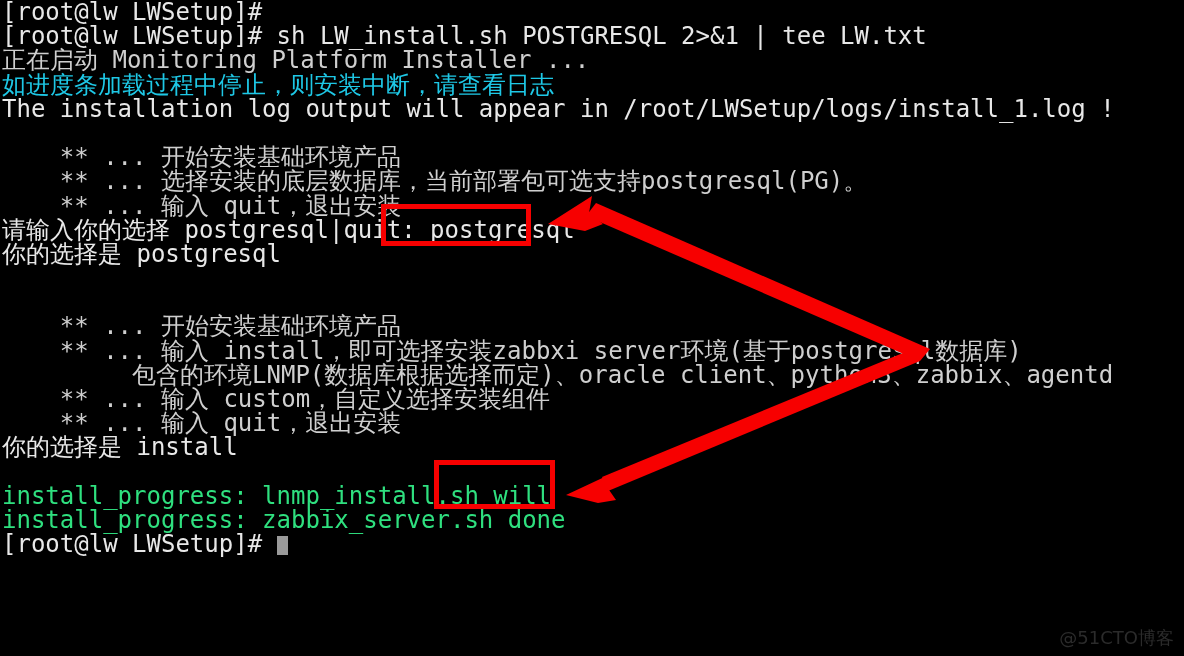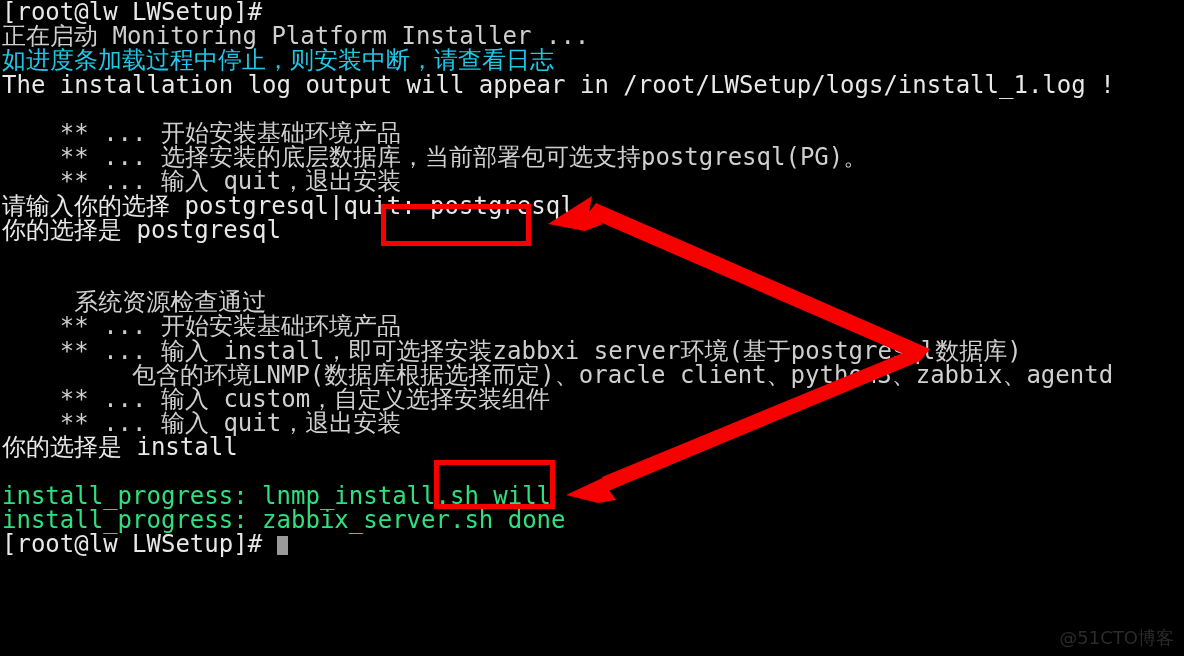--- a/index.html
+++ b/index.html
@@ -85,32 +85,32 @@
     z-index: 6;
   }
 </style>
 </head>
 <body>
 
 <div id="terminal">
 
   <div class="term-body">
     <span class="line c-white">[root@lw LWSetup]#</span>
+    <span class="line c-white">[root@lw LWSetup]# sh LW_install.sh POSTGRESQL 2&gt;&amp;1 | tee LW.txt</span>
     <span class="line c-gray">正在启动 Monitoring Platform Installer ...</span>
     <span class="line c-cyan">如进度条加载过程中停止，则安装中断，请查看日志</span>
     <span class="line c-white">The installation log output will appear in /root/LWSetup/logs/install_1.log !</span>
     <span class="line blank"></span>
     <span class="line c-gray">    ** ... 开始安装基础环境产品</span>
     <span class="line c-gray">    ** ... 选择安装的底层数据库，当前部署包可选支持postgresql(PG)。</span>
     <span class="line c-gray">    ** ... 输入 quit，退出安装</span>
     <span class="line c-white">请输入你的选择 postgresql|quit: postgresql</span>
     <span class="line c-white">你的选择是 postgresql</span>
     <span class="line blank"></span>
     <span class="line blank"></span>
-    <span class="line c-gray">     系统资源检查通过</span>
     <span class="line c-gray">    ** ... 开始安装基础环境产品</span>
     <span class="line c-gray">    ** ... 输入 install，即可选择安装zabbxi server环境(基于postgresql数据库)</span>
     <span class="line c-gray">         包含的环境LNMP(数据库根据选择而定)、oracle client、python3、zabbix、agentd</span>
     <span class="line c-gray">    ** ... 输入 custom，自定义选择安装组件</span>
     <span class="line c-gray">    ** ... 输入 quit，退出安装</span>
     <span class="line c-white">你的选择是 install</span>
     <span class="line blank"></span>
     <span class="line c-green">install_progress: lnmp_install.sh will</span>
     <span class="line c-green">install_progress: zabbix_server.sh done</span>
     <span class="line c-white"><span>[root@lw LWSetup]# </span><span class="cursor"></span></span>

